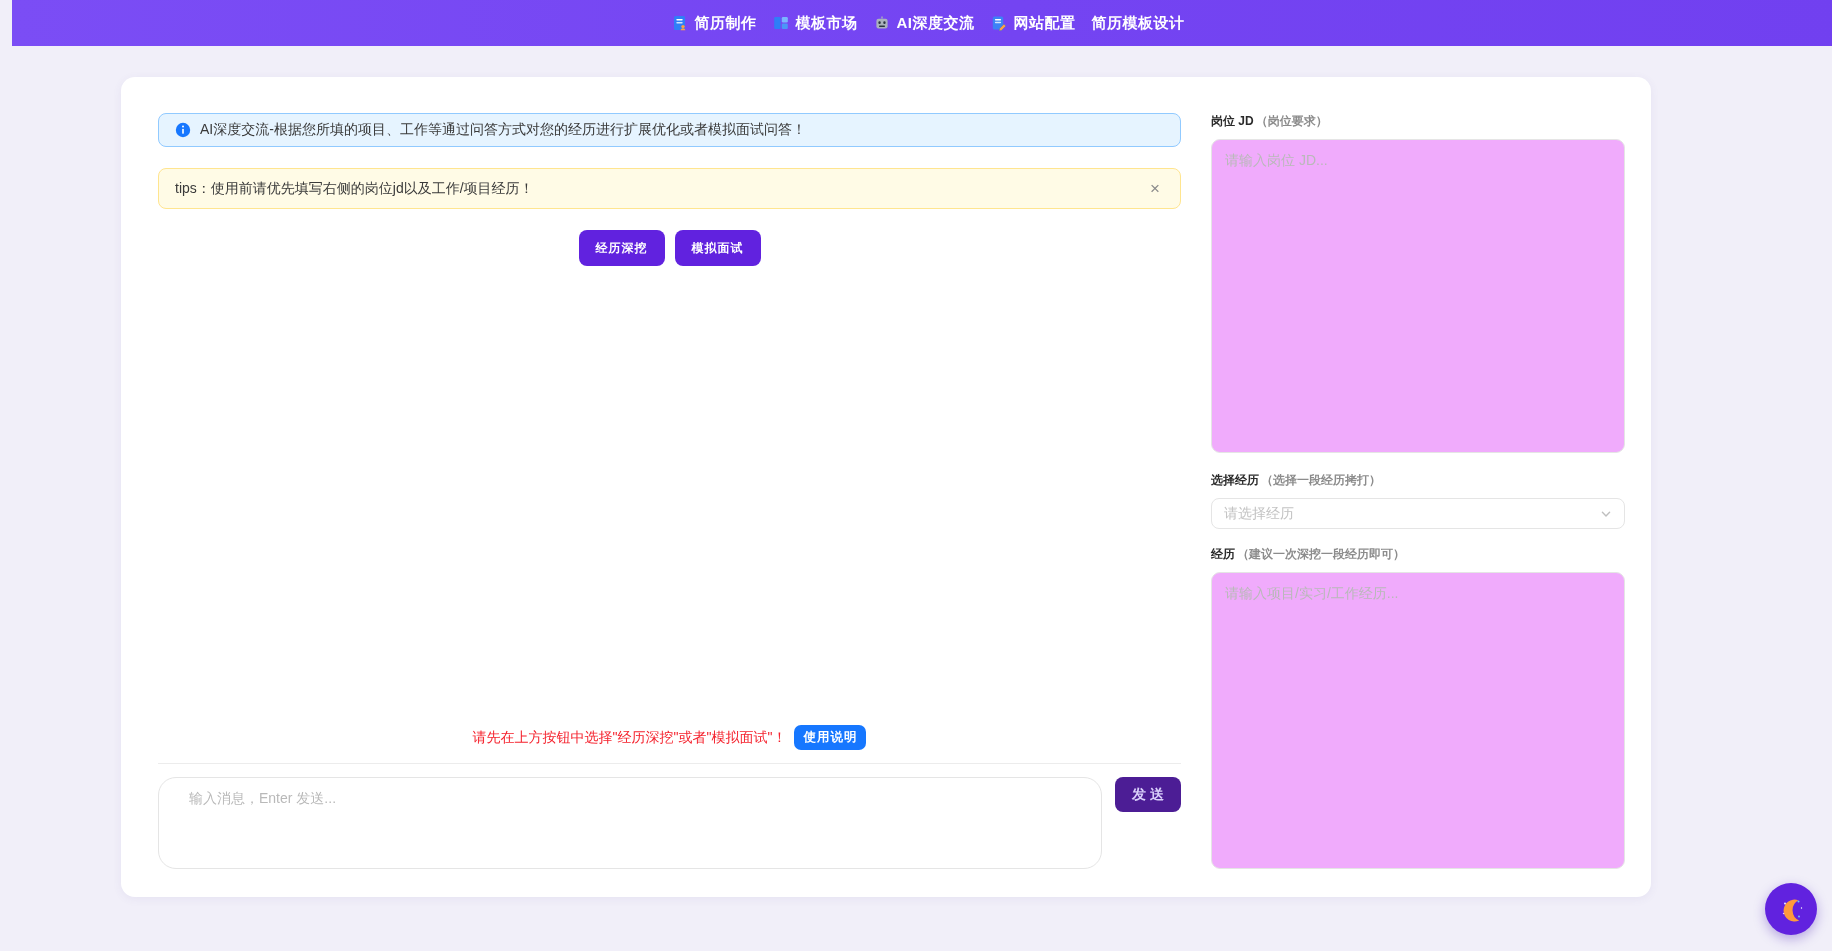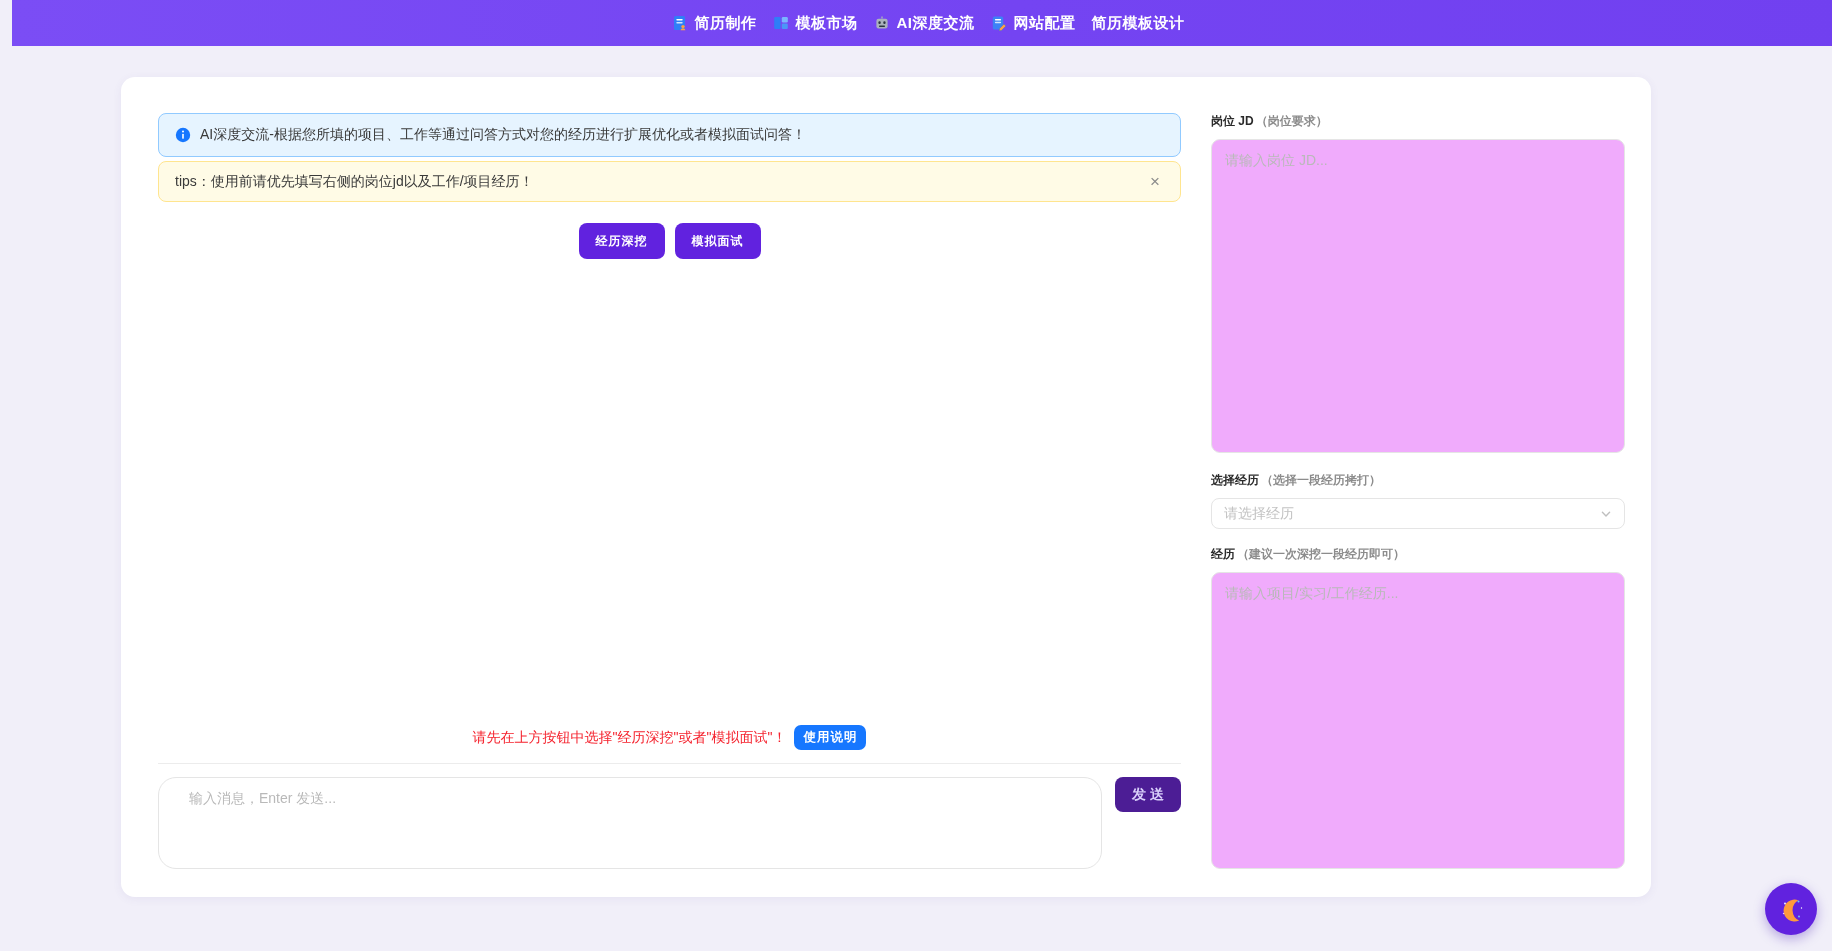--- a/index.html
+++ b/index.html
@@ -30,22 +30,22 @@
   }
 
   
   .chat-col { flex:1 1 auto; display:flex; flex-direction:column; min-width:0; }
 
   .alert {
     border-radius:8px; font-size:14px; color:#3a3a3a;
     display:flex; align-items:center; padding:0 16px;
   }
   .alert-info {
-    height:44px; background:#e6f4ff; border:1px solid #91caff;
-    gap:9px; margin-bottom:4px;
+    height:34px; background:#e6f4ff; border:1px solid #91caff;
+    gap:9px; margin-bottom:21px;
   }
   .alert-tips {
     height:41px; background:#fffbe6; border:1px solid #ffe58f;
     margin-bottom:21px; justify-content:space-between;
   }
   .close-x { color:#8c8c8c; font-size:17px; line-height:1; cursor:pointer; padding:2px 4px; }
 
   .btn-row { display:flex; justify-content:center; gap:10px; }
   .btn-primary {
     background:#6122df; color:#fff; border:none; border-radius:8px;

